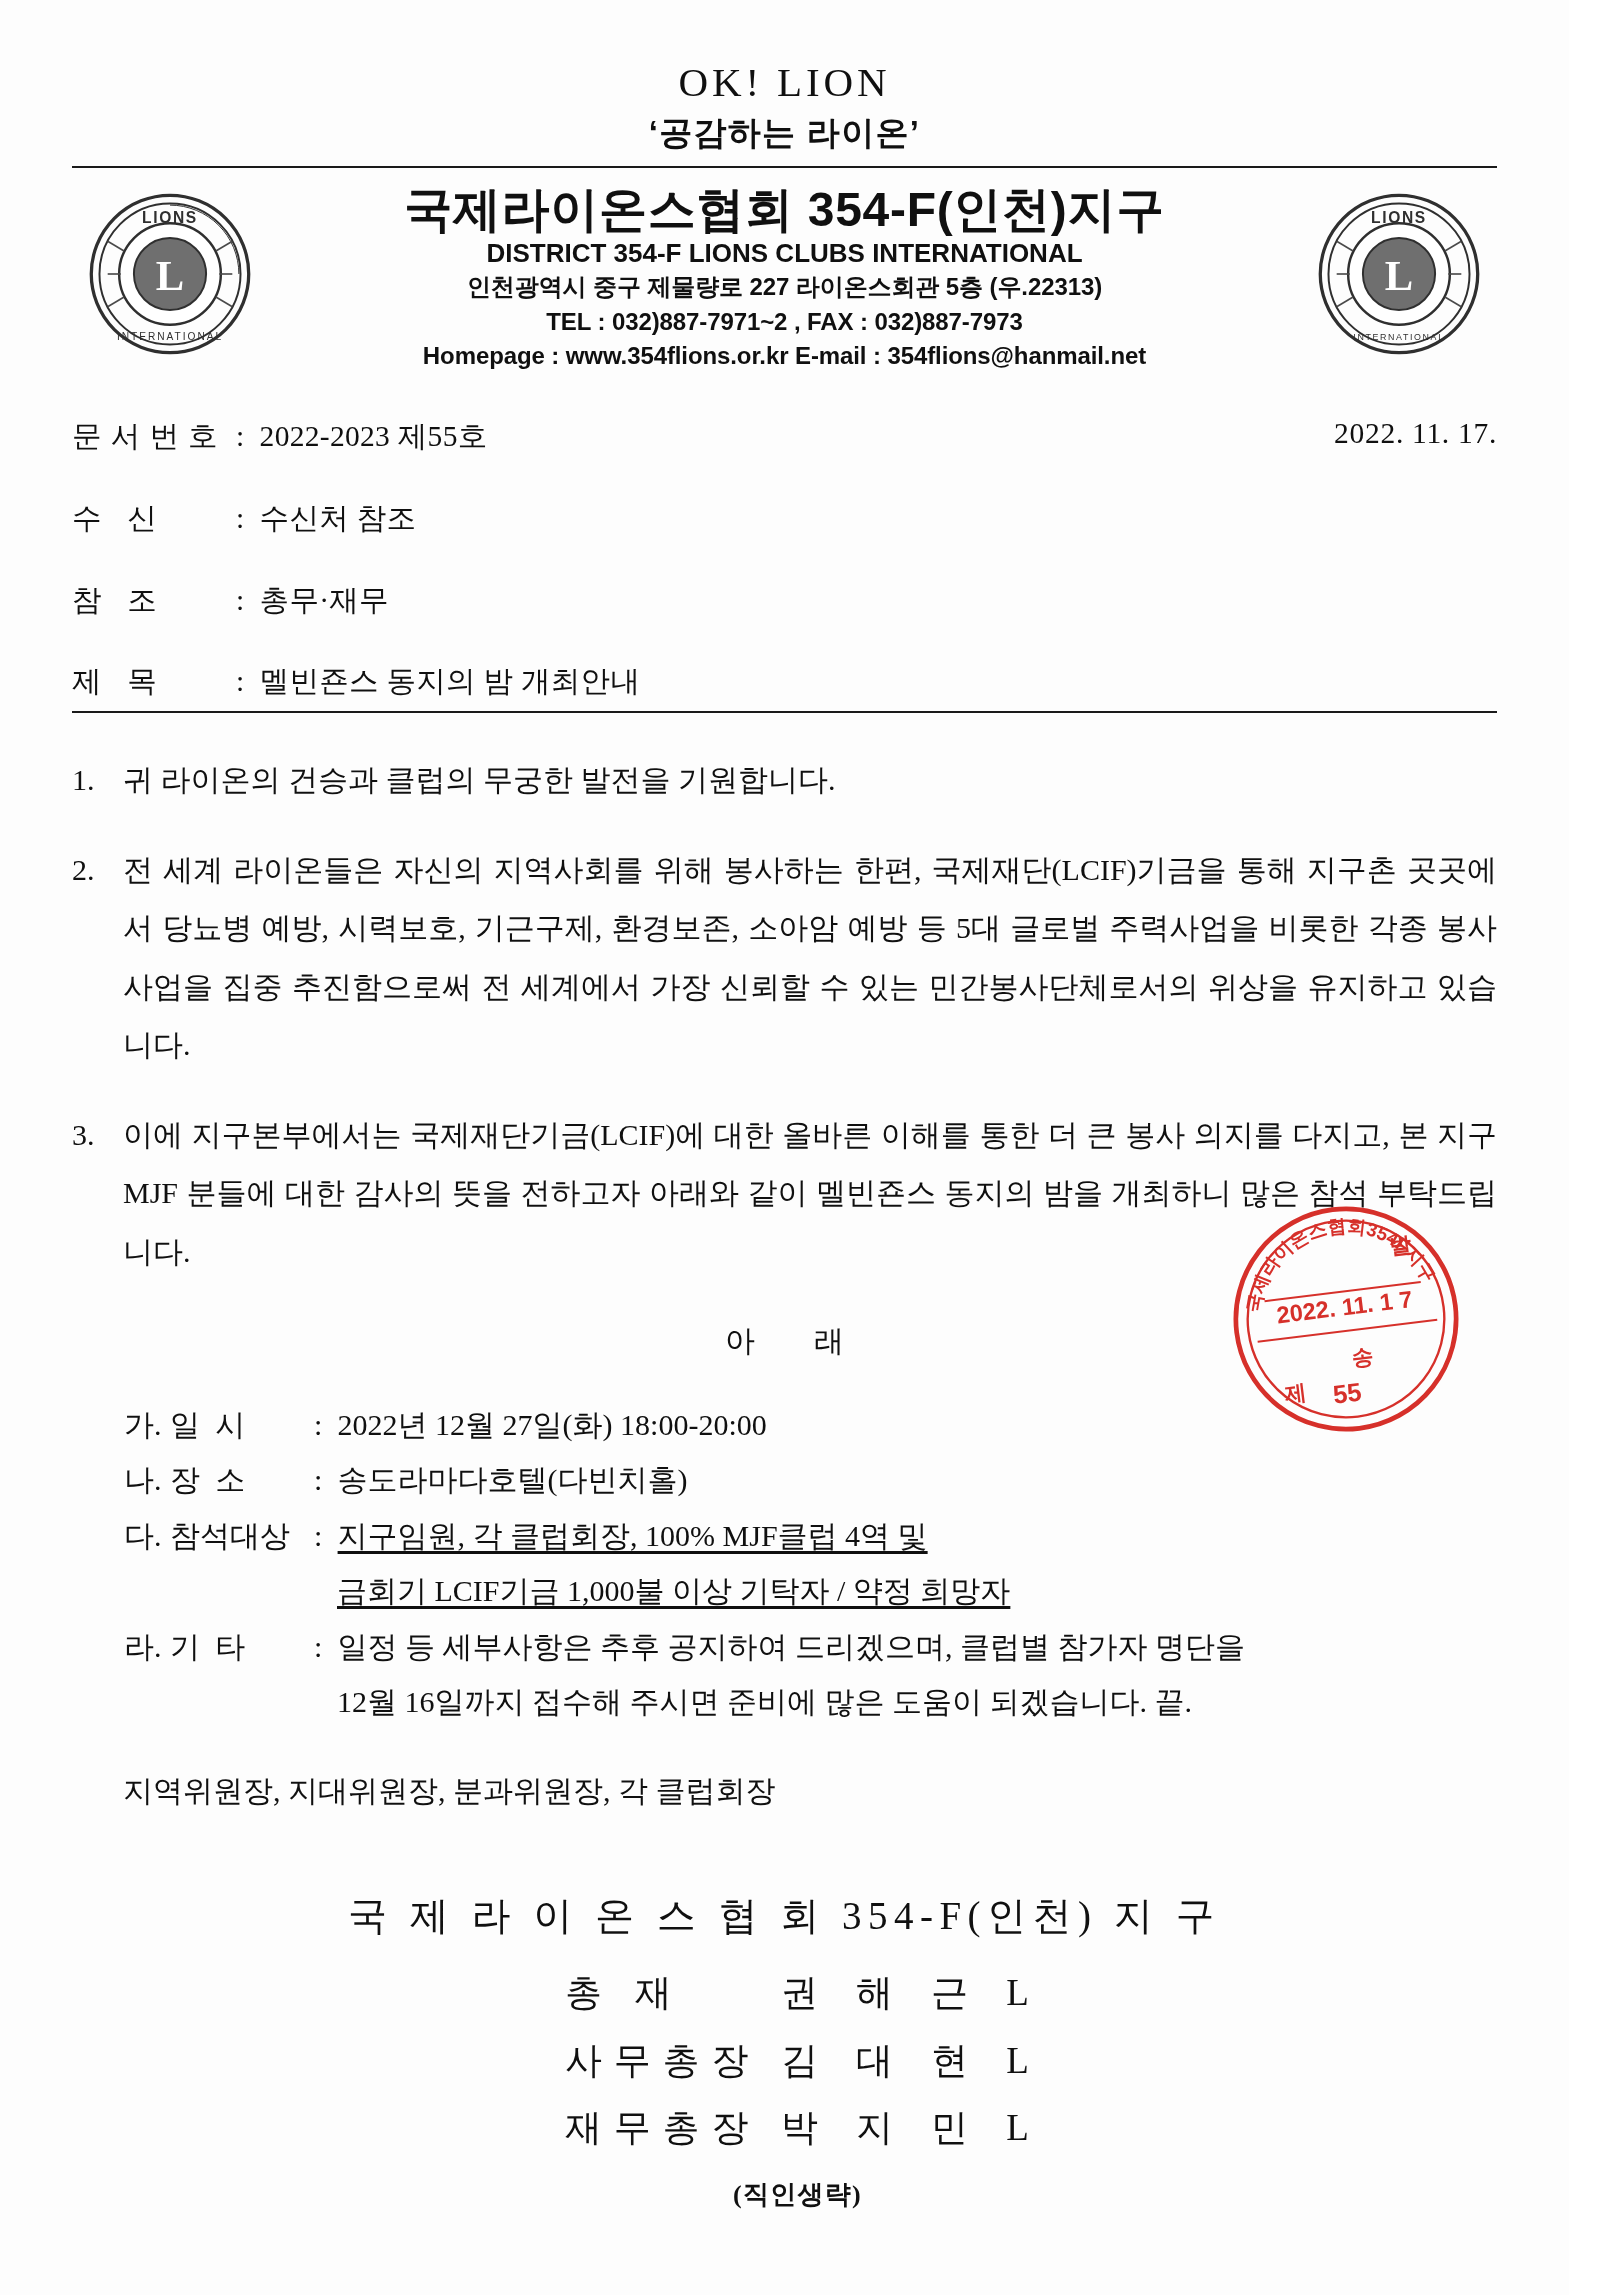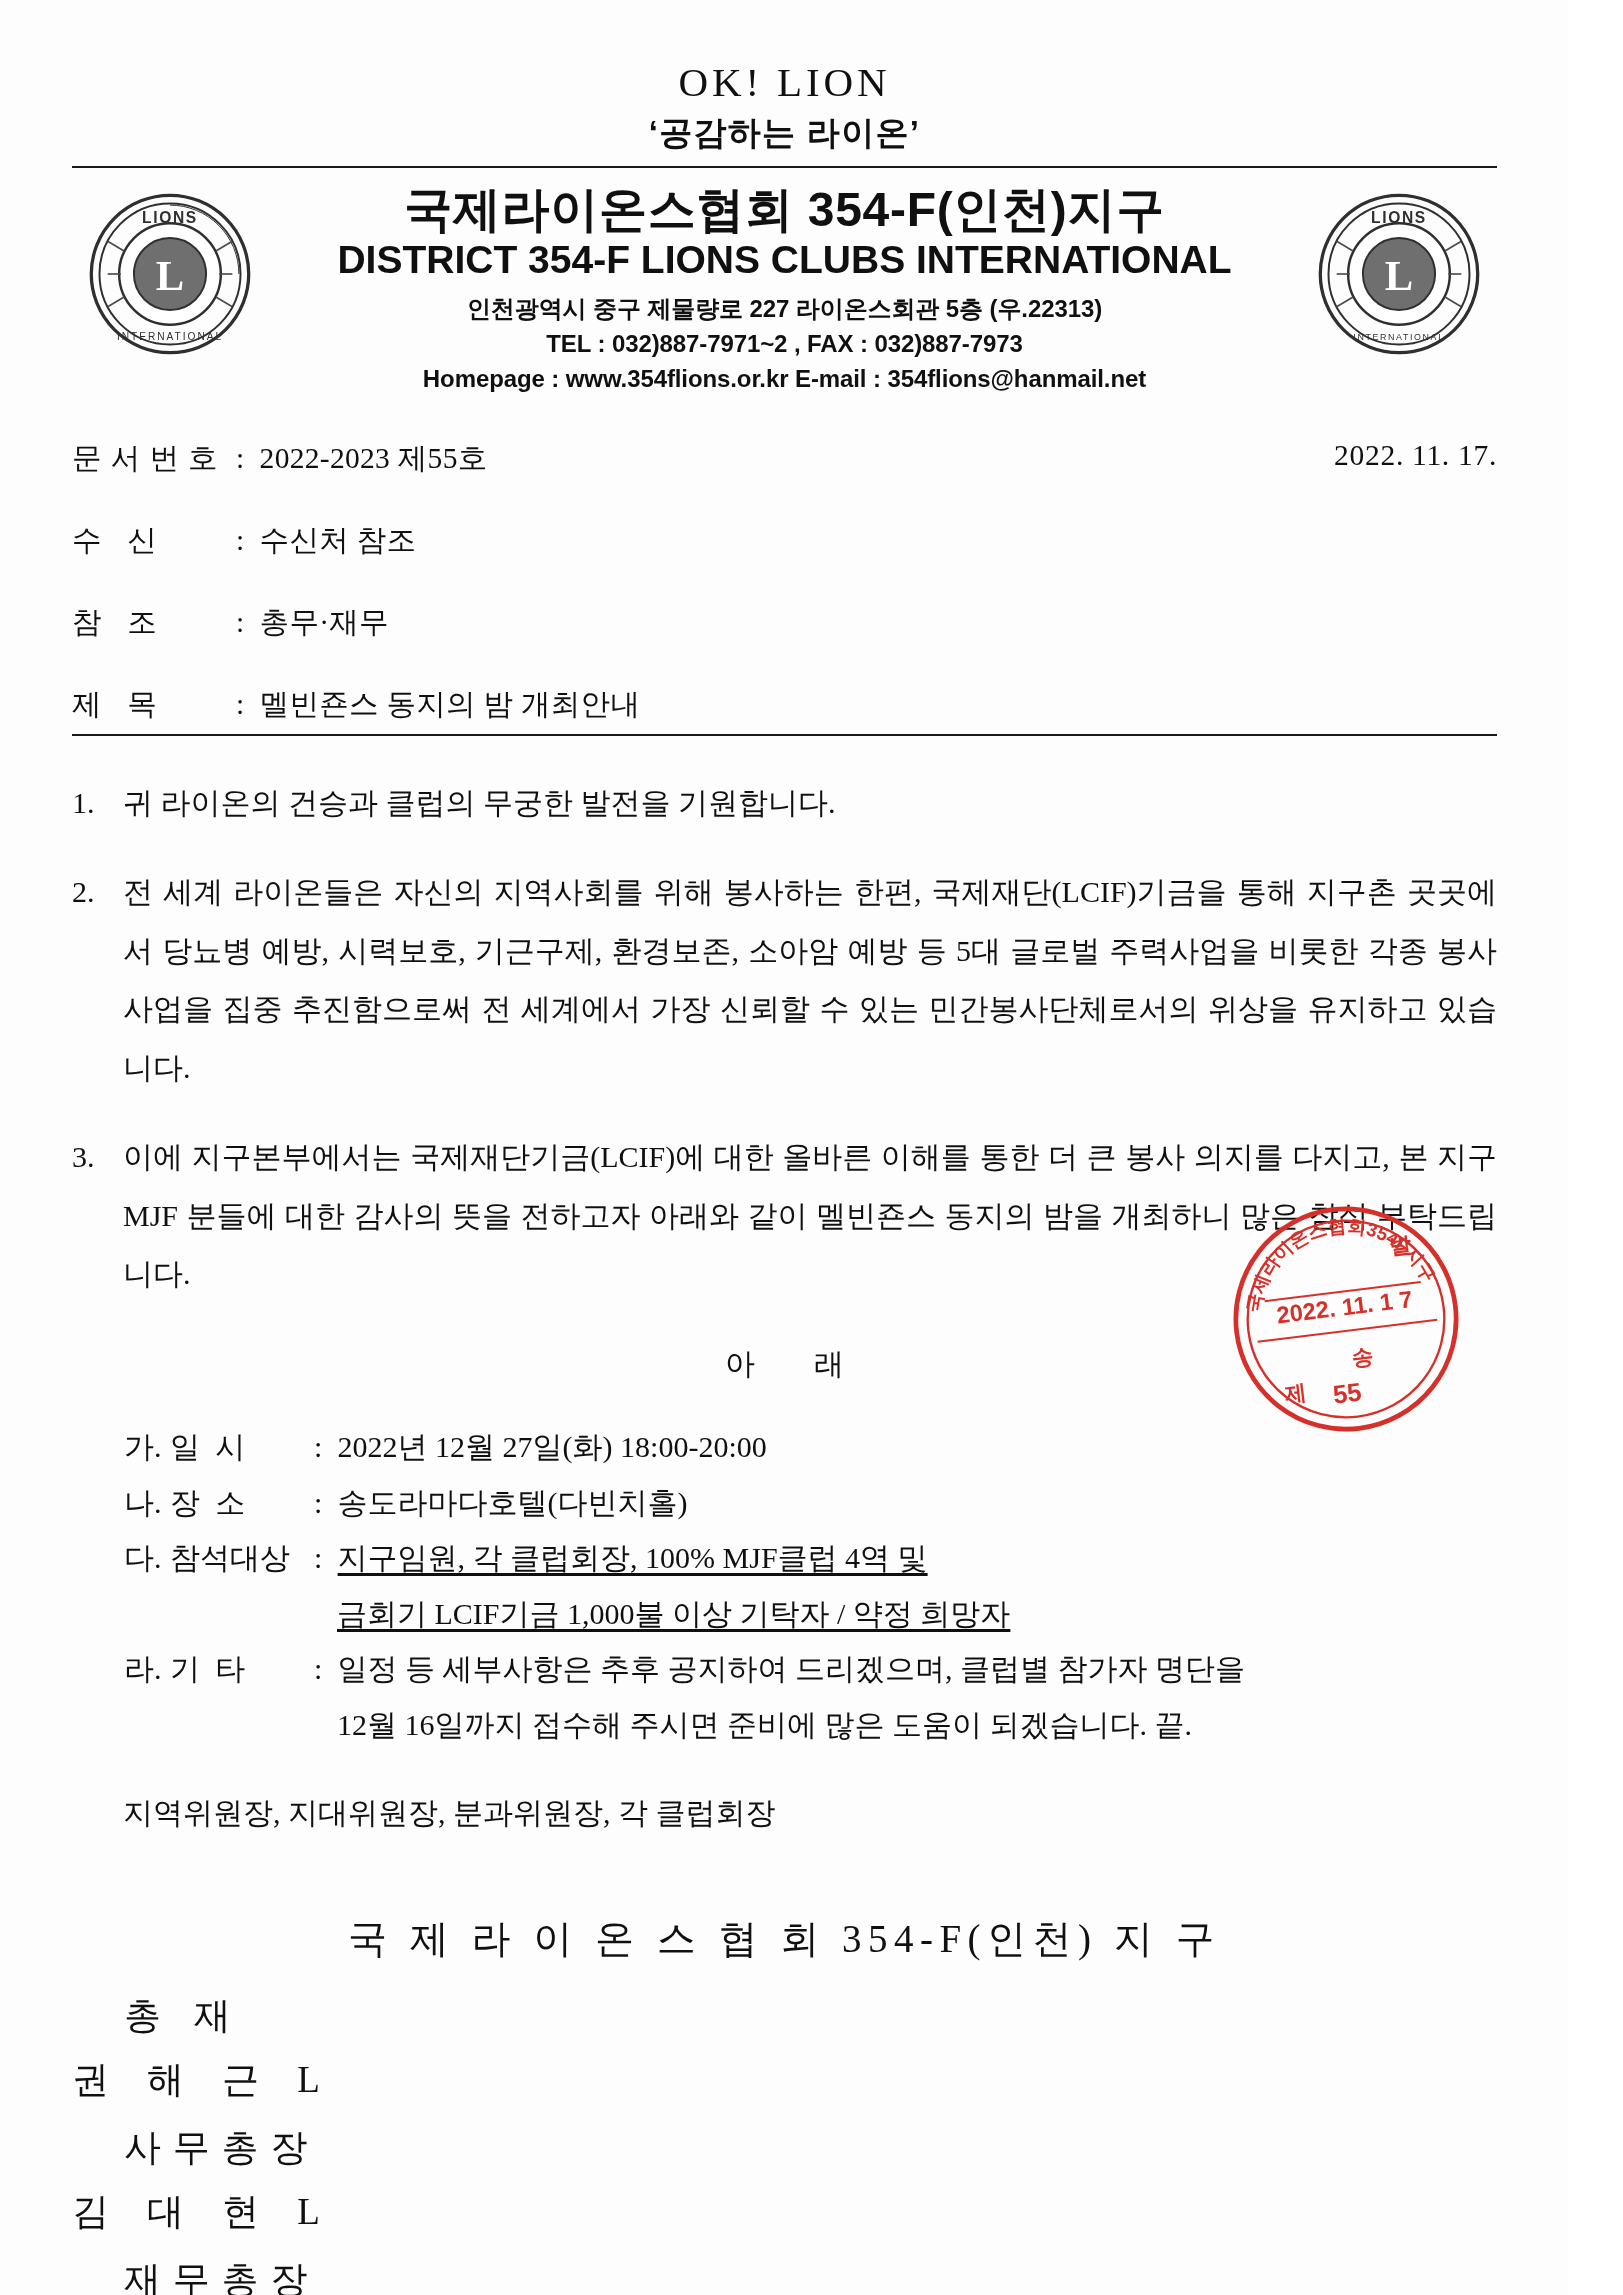--- a/index.html
+++ b/index.html
@@ -69,24 +69,24 @@
     font-family: "Liberation Sans", sans-serif;
     font-weight: bold;
     font-size: 48px;
     letter-spacing: 0.7px;
     line-height: 1.12;
     margin: 5.2px 0 2.6px 0;
   }
   .org-title-en {
     font-family: "Liberation Sans", sans-serif;
     font-weight: bold;
-    font-size: 39px;
+    font-size: 26px;
     letter-spacing: 0px;
     line-height: 1.1;
-    margin: 0 0 10px 0;
+    margin: 0 0 2px 0;
   }
   .org-addr,
   .org-tel,
   .org-web {
     font-family: "Liberation Sans", sans-serif;
     font-size: 24px;
     font-weight: 600;
     line-height: 1.45;
     letter-spacing: -0.1px;
   }
@@ -208,21 +208,20 @@
   .sig-org {
     font-size: 39px;
     letter-spacing: 6.5px;
     margin-bottom: 10.5px;
   }
   .sig-line {
     display: flex;
     justify-content: center;
     font-size: 37px;
     margin-bottom: 2.6px;
-    flex-direction: column;
   }
   .sig-role {
     width: 216px;
     text-align: left;
     letter-spacing: 11.8px;
     padding-left: 52px;
   }
   .sig-name {
     width: 275px;
     text-align: left;

